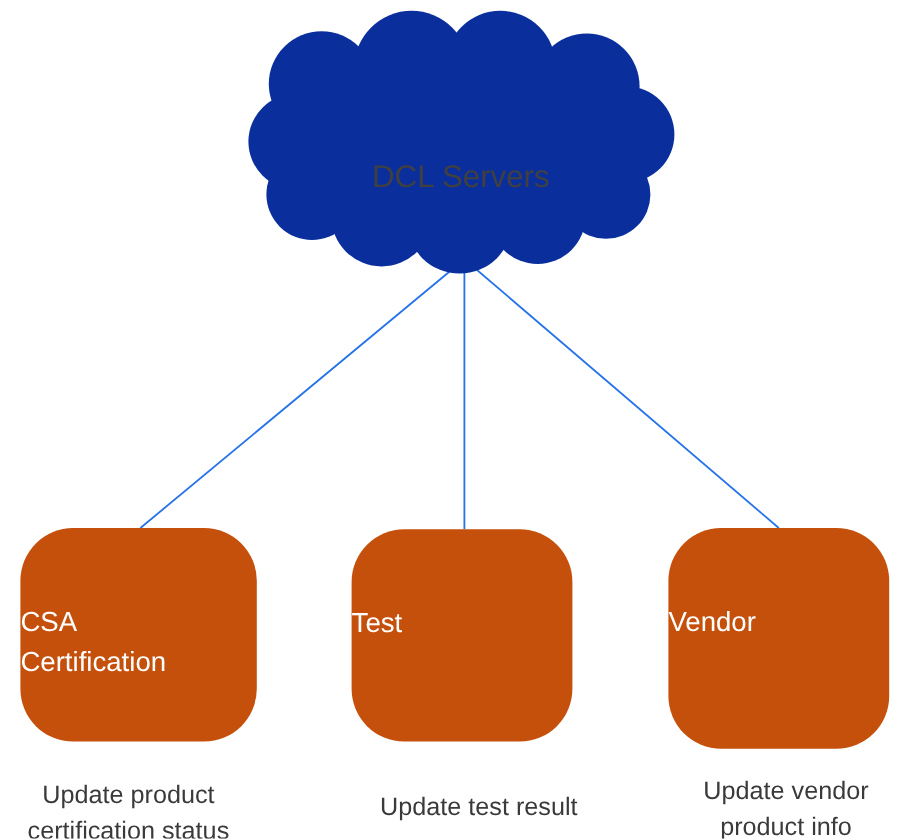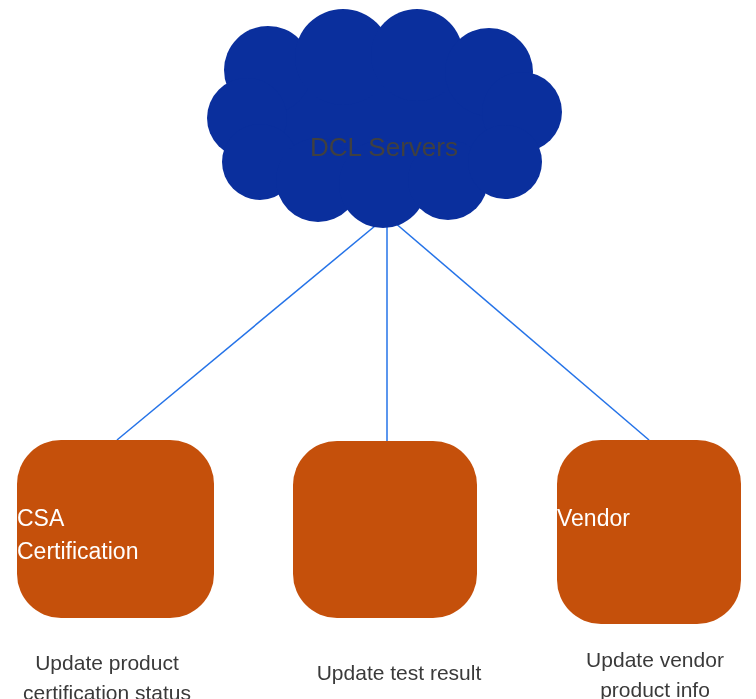--- a/index.html
+++ b/index.html
@@ -98,20 +98,21 @@
   <div class="node-box" id="node-box-csa">
     <span class="label-line">CSA</span>
     <span class="label-line">Certification</span>
   </div>
   <div class="node-caption" id="caption-csa">
     <span class="caption-line">Update product</span>
     <span class="caption-line">certification status</span>
   </div>
 
   <div class="node-box" id="node-box-test">
+    <span class="label-line">Test</span>
   </div>
   <div class="node-caption" id="caption-test">
     <span class="caption-line">Update test result</span>
   </div>
 
   <div class="node-box" id="node-box-vendor">
     <span class="label-line">Vendor</span>
   </div>
   <div class="node-caption" id="caption-vendor">
     <span class="caption-line">Update vendor</span>

